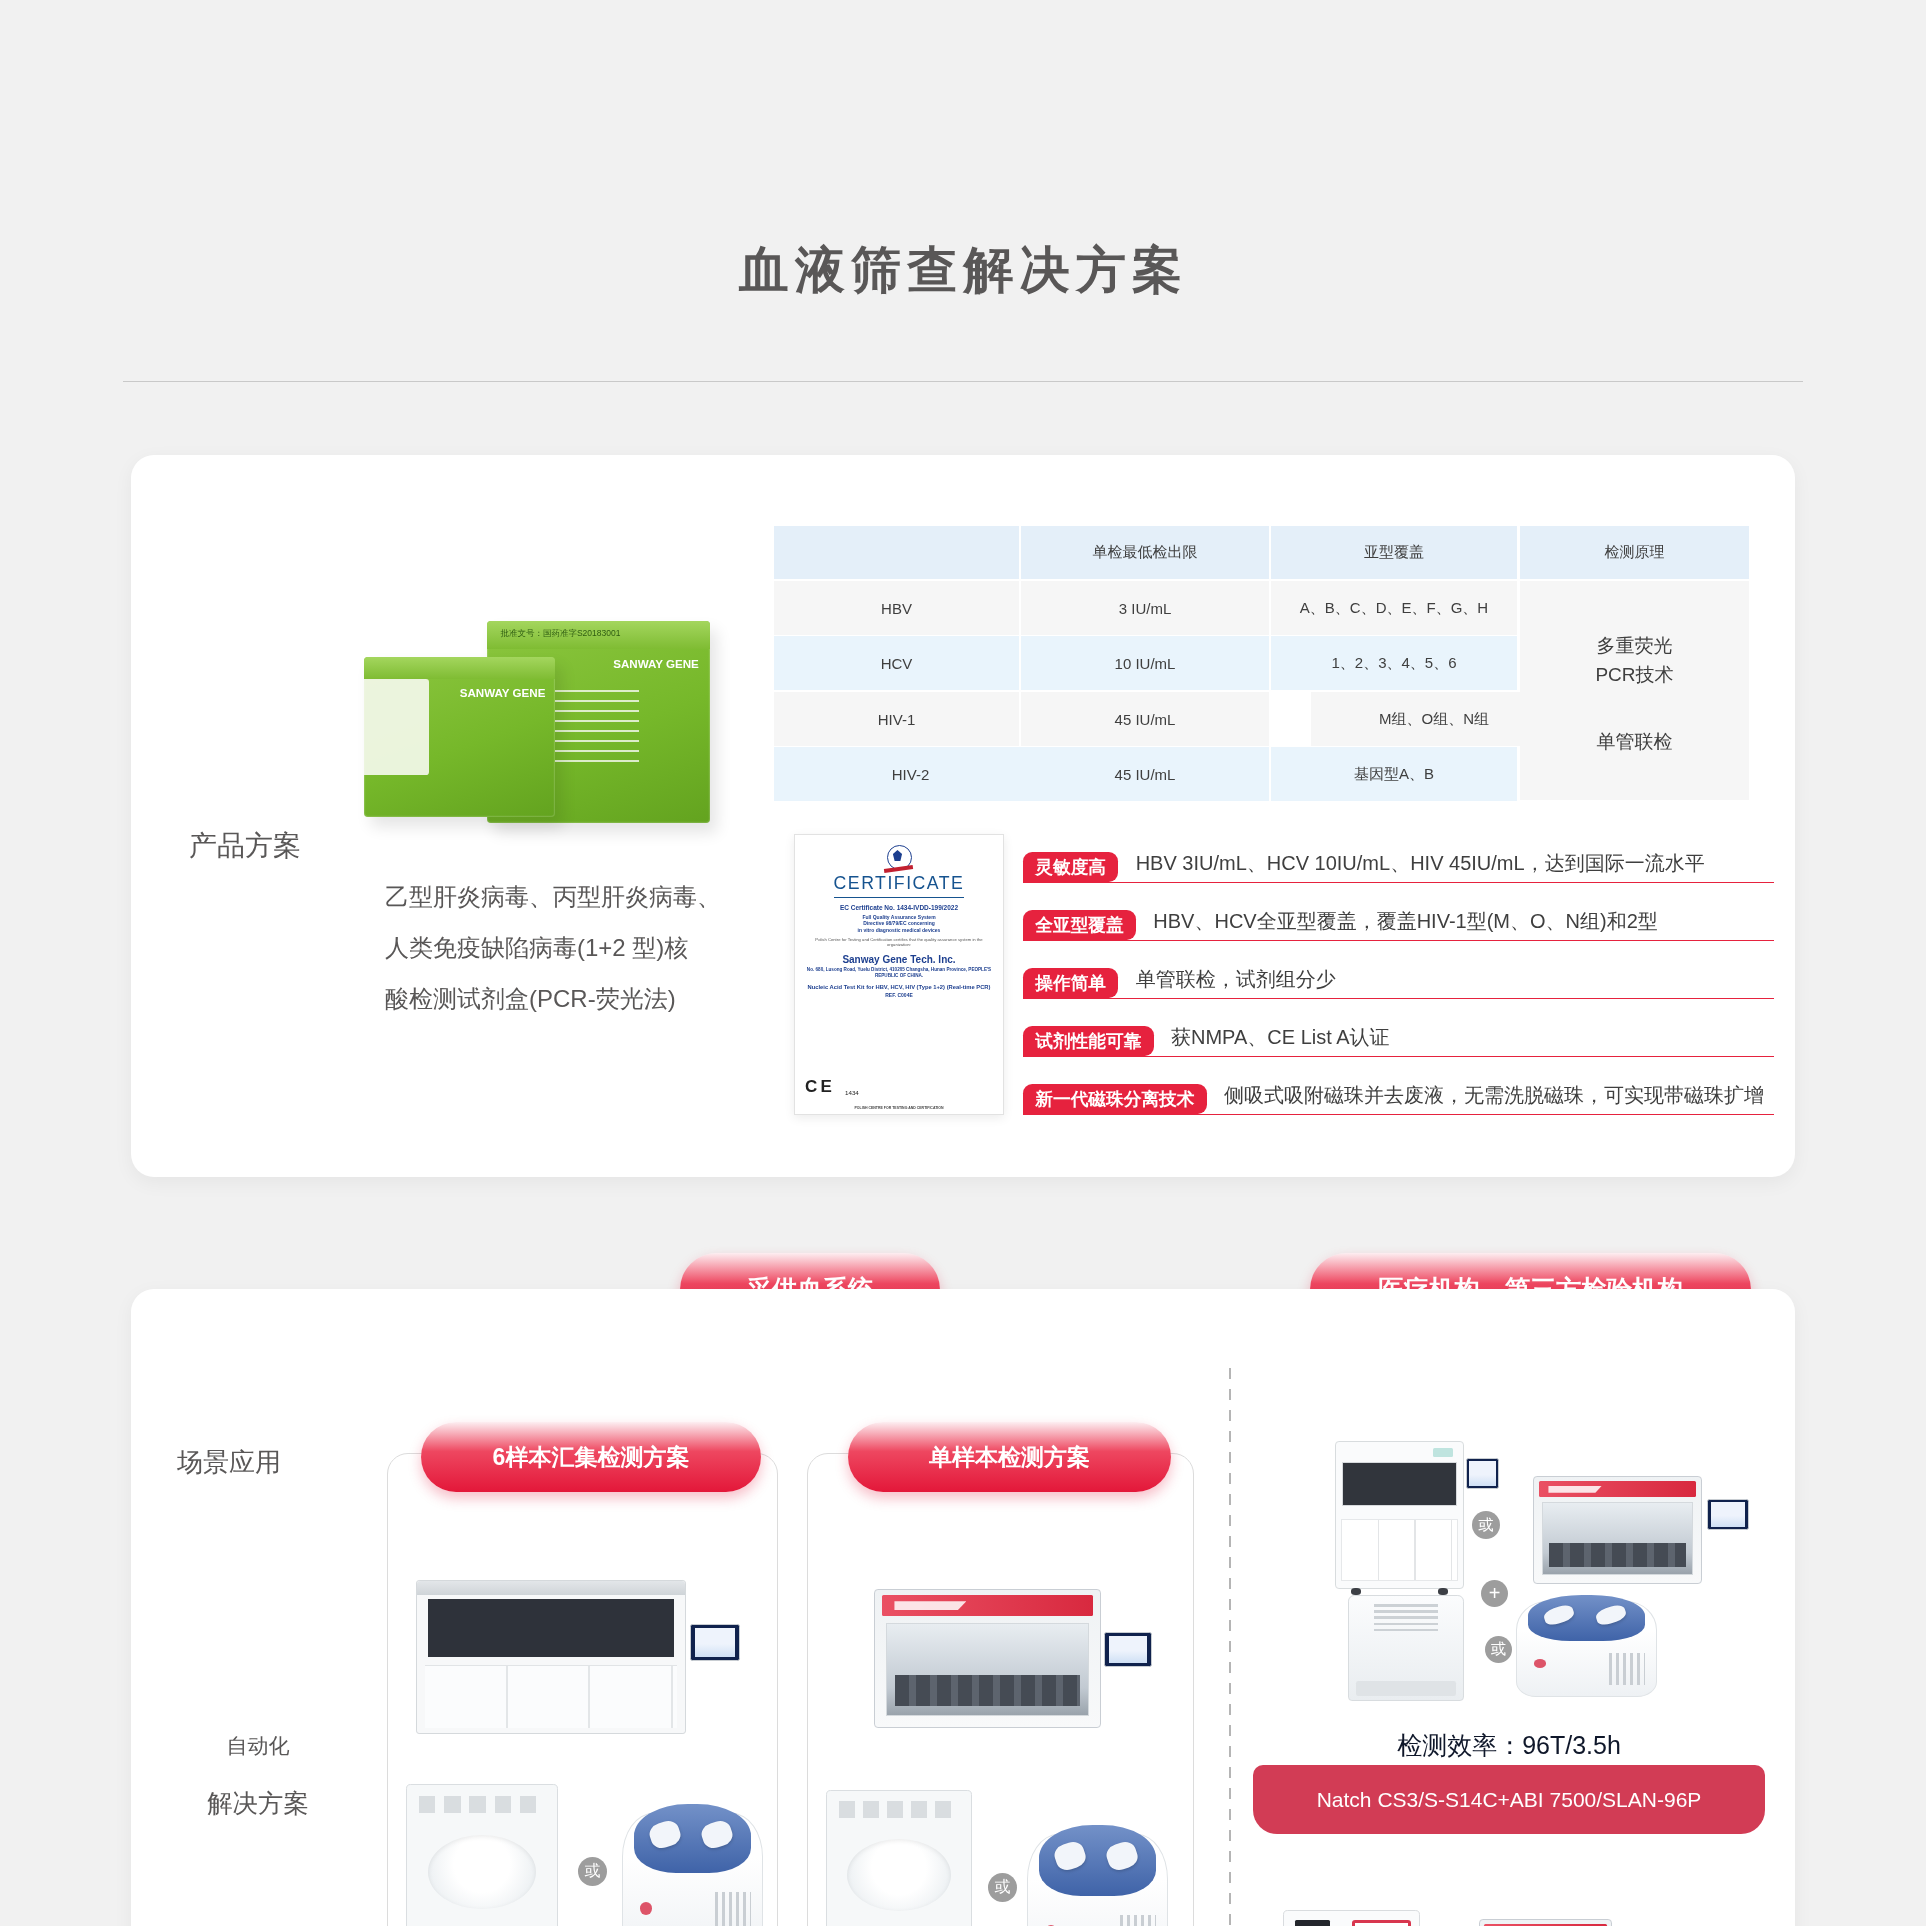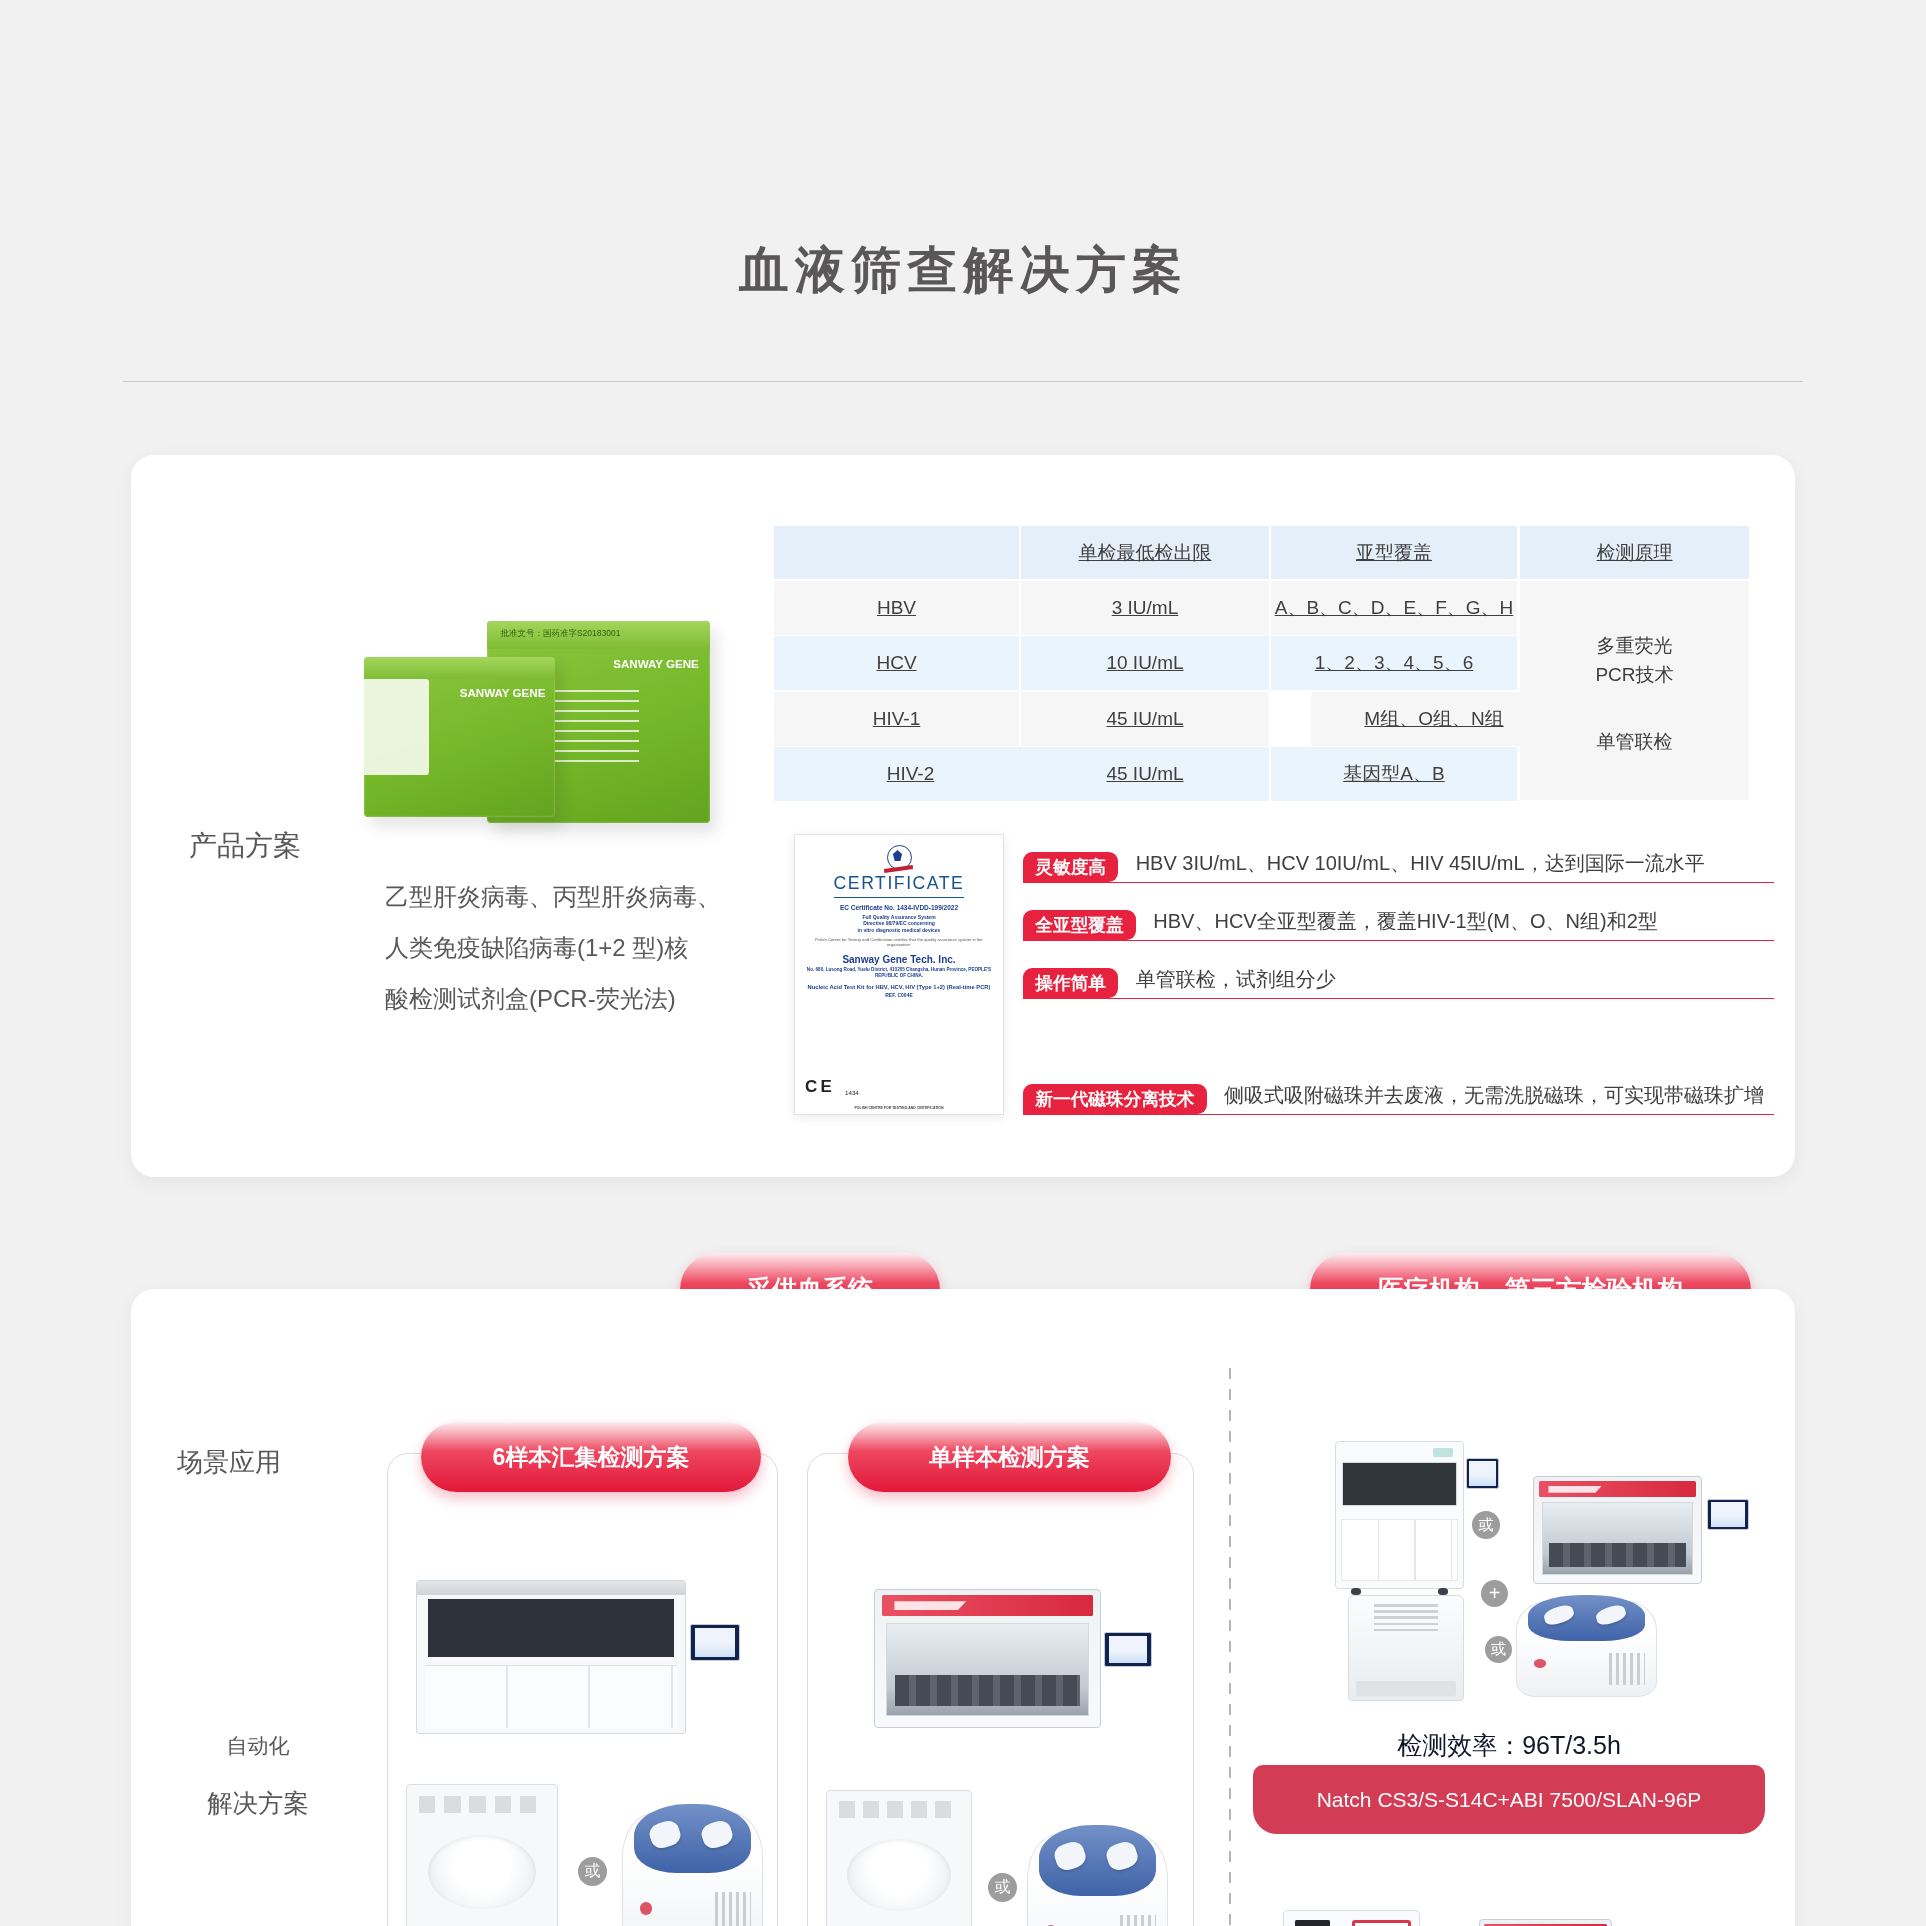--- a/index.html
+++ b/index.html
@@ -10,21 +10,21 @@
     font-size:50px; font-weight:700; color:#595757; letter-spacing:6.2px; }
   .title-divider { position:absolute; left:123px; top:381px; width:1680px; height:1.2px; background:#c9c9c9; }
 
   .card { position:absolute; left:131px; width:1664px; background:#ffffff; border-radius:23px;
     box-shadow:0 5.4px 19px rgba(0,0,0,0.05); }
   .card1 { top:455px; height:722px; }
   .card2 { top:1289px; height:1250px; }
 
   
   .tc { position:absolute; display:flex; align-items:center; justify-content:center;
-    font-size:19px; color:#3f3f3f; text-align:center;text-decoration:underline; }
+    font-size:15px; color:#3f3f3f; text-align:center; }
   .tc.head { background:#e4eff9; font-weight:500; }
   .tc.rowg { background:#f6f6f6; }
   .tc.rowb { background:#e9f4fc; }
   .principle-cell { position:absolute; background:#f6f6f6; color:#3f3f3f; font-size:19px; }
   .principle-cell span { position:absolute; left:0; width:100%; text-align:center; }
 
   
   .gbox { position:absolute; border-radius:3.9px;
     background:linear-gradient(160deg,#8cc63f 0%,#76b82a 55%,#63a31f 100%);
     box-shadow:inset 0 0 0 1.2px rgba(255,255,255,.15), 7px 9.2px 15.4px rgba(0,0,0,.10); }
@@ -224,20 +224,24 @@
       <span class="feat-text">HBV 3IU/mL、HCV 10IU/mL、HIV 45IU/mL，达到国际一流水平</span>
     </div>
     <div class="feat" style="top:454px;">
       <span class="feat-badge">全亚型覆盖</span>
       <span class="feat-text">HBV、HCV全亚型覆盖，覆盖HIV-1型(M、O、N组)和2型</span>
     </div>
     <div class="feat" style="top:512px;">
       <span class="feat-badge">操作简单</span>
       <span class="feat-text">单管联检，试剂组分少</span>
     </div>
+    <div class="feat" style="top:570px;">
+      <span class="feat-badge">试剂性能可靠</span>
+      <span class="feat-text">获NMPA、CE List A认证</span>
+    </div>
     <div class="feat" style="top:628px;">
       <span class="feat-badge">新一代磁珠分离技术</span>
       <span class="feat-text">侧吸式吸附磁珠并去废液，无需洗脱磁珠，可实现带磁珠扩增</span>
     </div>
   </div>
 
   <div class="pill" style="left:680px;top:1253px;width:260px;height:73px;border-radius:37px;font-size:25.4px;">采供血系统</div>
   <div class="pill" style="left:1310px;top:1253px;width:441px;height:73px;border-radius:37px;font-size:25.4px;">医疗机构、第三方检验机构</div>
 
   <div class="card card2">

